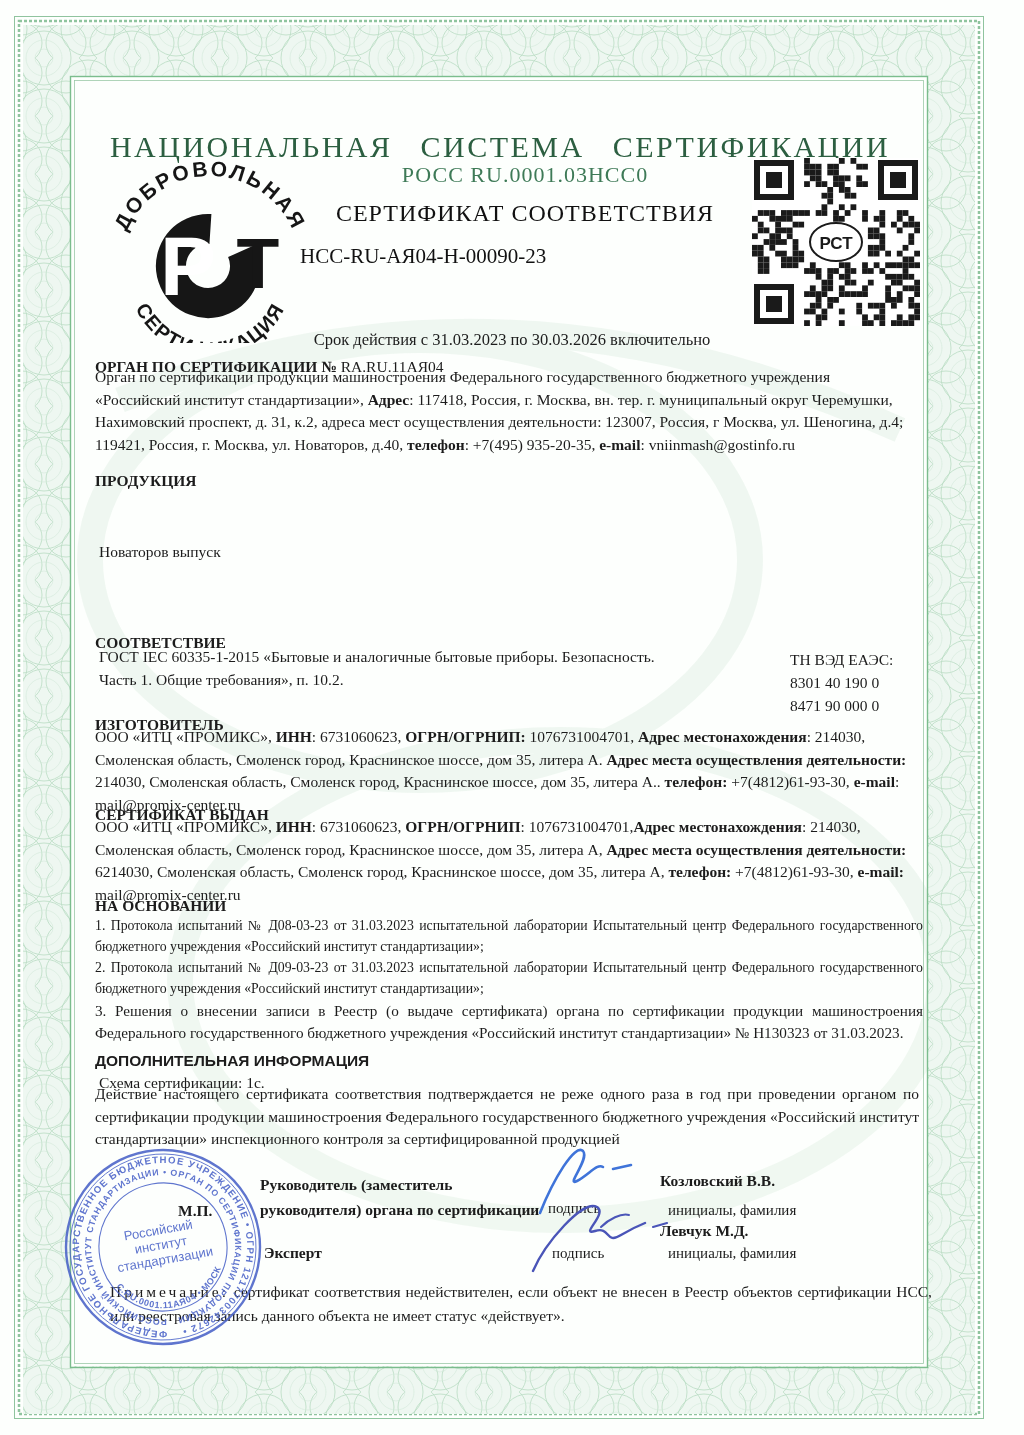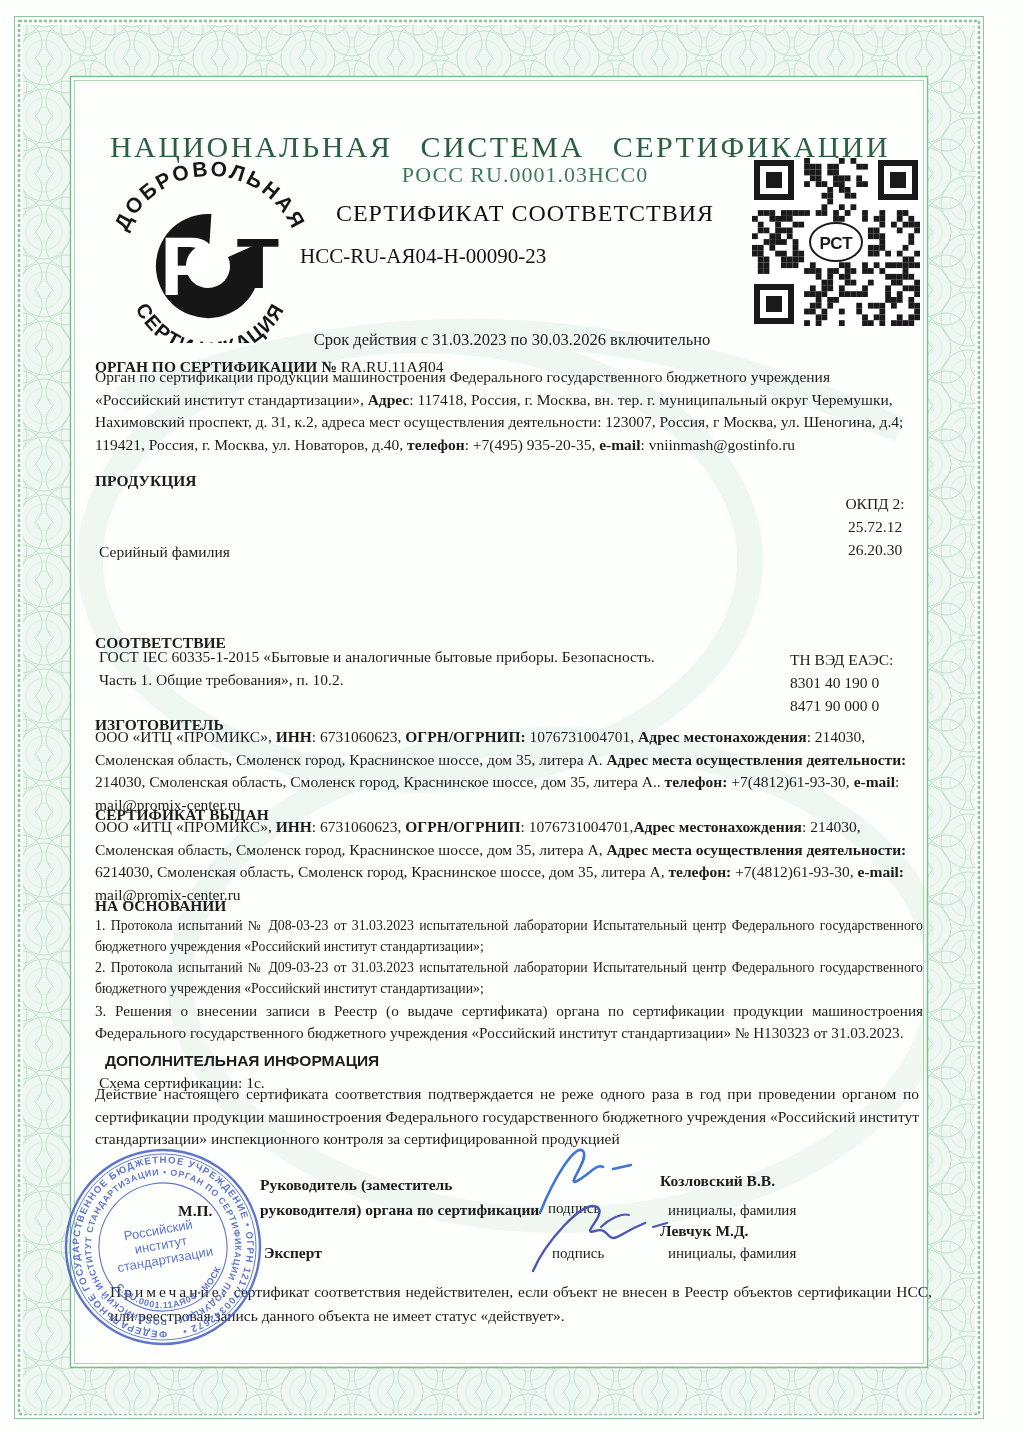--- a/index.html
+++ b/index.html
@@ -374,26 +374,21 @@
   <div class="abs z2 validity">Срок действия с 31.03.2023 по 30.03.2026 включительно</div>
 
   <div class="abs z2" style="left:95px;top:356px;width:820px;">
     <span class="sec-h">ОРГАН ПО СЕРТИФИКАЦИИ №</span><span class="body-p"> RA.RU.11АЯ04</span>
   </div>
   <p class="abs z2 body-p" style="left:95px;top:366px;width:820px;margin:0;">
     <span>Орган по сертификации продукции машиностроения Федерального государственного бюджетного учреждения «Российский институт стандартизации», </span><span class="b">Адрес</span><span>: 117418, Россия, г. Москва, вн.  тер. г. муниципальный округ Черемушки, Нахимовский проспект, д. 31, к.2, адреса мест осуществления деятельности: 123007, Россия, г Москва, ул. Шеногина, д.4; 119421, Россия, г. Москва, ул. Новаторов, д.40, </span><span class="b">телефон</span><span>: +7(495) 935-20-35, </span><span class="b">e-mail</span><span>: vniinmash@gostinfo.ru</span>
   </p>
 
   <div class="abs z2 sec-h" style="left:95px;top:472px;">ПРОДУКЦИЯ</div>
-  <div class="abs z2 codes" style="left:830px;top:492px;width:90px;text-align:center;">
-    <div>ОКПД 2:</div>
-    <div>25.72.12</div>
-    <div>26.20.30</div>
-  </div>
-  <div class="abs z2 body-p" style="left:99px;top:541px;">Серийный фамилия</div>
+  <div class="abs z2 body-p" style="left:99px;top:541px;">Новаторов выпуск</div>
 
   <div class="abs z2 sec-h" style="left:95px;top:634px;">СООТВЕТСТВИЕ</div>
   <p class="abs z2 body-p" style="left:99px;top:646px;width:585px;margin:0;">ГОСТ IEC 60335-1-2015 «Бытовые и аналогичные бытовые приборы. Безопасность. Часть 1. Общие требования», п. 10.2.</p>
   <div class="abs z2 codes" style="left:790px;top:640px;width:122px;margin-top:8px;">
     <div>ТН ВЭД ЕАЭС:</div>
     <div>8301 40 190 0</div>
     <div>8471 90 000 0</div>
   </div>
 
   <div class="abs z2 sec-h" style="left:95px;top:716px;font-family:Liberation Serif, serif;">ИЗГОТОВИТЕЛЬ</div>
@@ -406,21 +401,21 @@
     <span>ООО «ИТЦ «ПРОМИКС», </span><span class="b">ИНН</span><span>: 6731060623, </span><span class="b">ОГРН/ОГРНИП</span><span>: 1076731004701,</span><span class="b">Адрес местонахождения</span><span>: 214030, Смоленская область, Смоленск город, Краснинское шоссе, дом 35, литера А,  </span><span class="b">Адрес места осуществления деятельности:</span><span> 6214030, Смоленская область, Смоленск город, Краснинское шоссе, дом 35, литера А, </span><span class="b">телефон:</span><span> +7(4812)61-93-30, </span><span class="b">e-mail:</span><span> mail@promix-center.ru</span>
   </p>
 
   <div class="abs z2 sec-h" style="left:95px;top:897px;">НА ОСНОВАНИИ</div>
   <div class="abs z2 basis" style="left:95px;top:916px;width:828px;">
     <p class="sm">1. Протокола испытаний № Д08-03-23 от 31.03.2023 испытательной лаборатории Испытательный центр Федерального государственного бюджетного учреждения «Российский институт стандартизации»;</p>
     <p class="sm">2. Протокола испытаний № Д09-03-23 от 31.03.2023 испытательной лаборатории Испытательный центр Федерального государственного бюджетного учреждения «Российский институт стандартизации»;</p>
     <p class="nm">3. Решения о внесении записи в Реестр (о выдаче сертификата) органа по сертификации продукции машиностроения Федерального государственного бюджетного учреждения «Российский институт стандартизации» № Н130323 от 31.03.2023.</p>
   </div>
 
-  <div class="abs z2 sans-h" style="left:95px;top:1052px;margin-left:10px;">ДОПОЛНИТЕЛЬНАЯ ИНФОРМАЦИЯ</div>
+  <div class="abs z2 sans-h" style="left:95px;top:1052px;">ДОПОЛНИТЕЛЬНАЯ ИНФОРМАЦИЯ</div>
   <div class="abs z2 body-p" style="left:99px;top:1072px;">Схема сертификации: 1с.</div>
   <p class="abs z2 body-p just" style="left:95px;top:1083px;width:824px;margin:0;">Действие настоящего сертификата соответствия подтверждается не реже одного раза в год при проведении органом по сертификации продукции машиностроения Федерального государственного бюджетного учреждения «Российский институт стандартизации» инспекционного контроля за сертифицированной продукцией</p>
 
   <svg class="abs z3" style="left:58px;top:1142px;" width="210" height="210" viewBox="0 0 210 210" opacity="0.88">
     <g transform="rotate(-10 105 105)" fill="none" stroke="#4a63c8">
       <circle cx="105" cy="105" r="97" stroke-width="2.4"></circle>
       <circle cx="105" cy="105" r="93" stroke-width="0.9"></circle>
       <circle cx="105" cy="105" r="64" stroke-width="1.1"></circle>
       <defs>
         <path id="stampOuter" d="M 105 189 A 84 84 0 1 1 105.2 189"></path>

